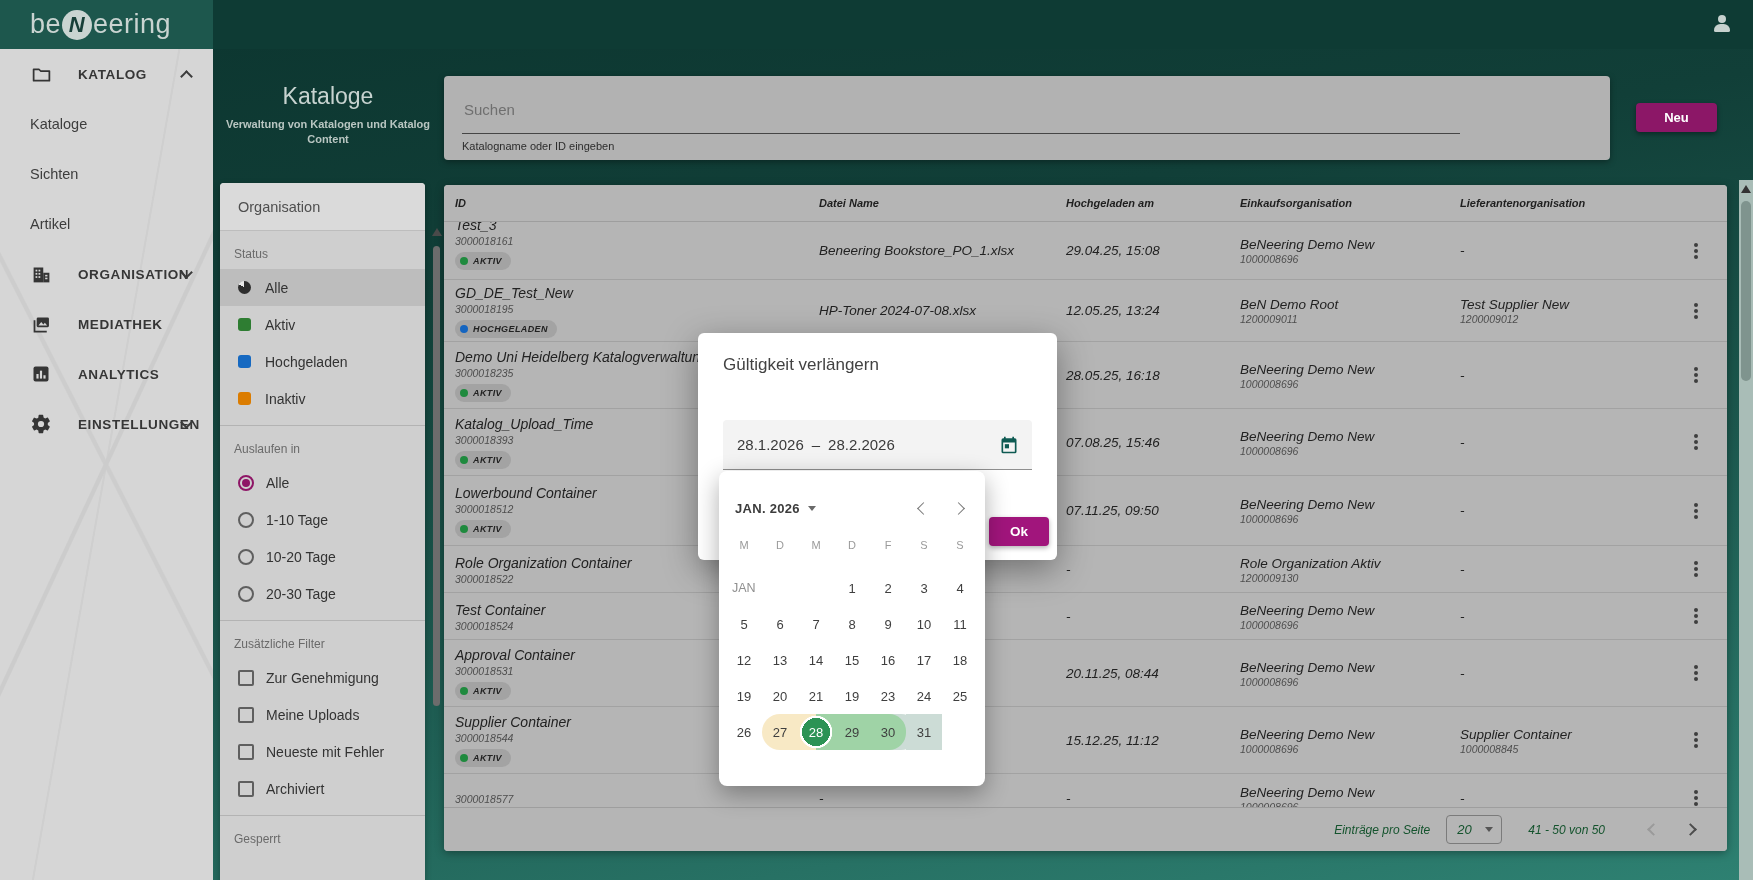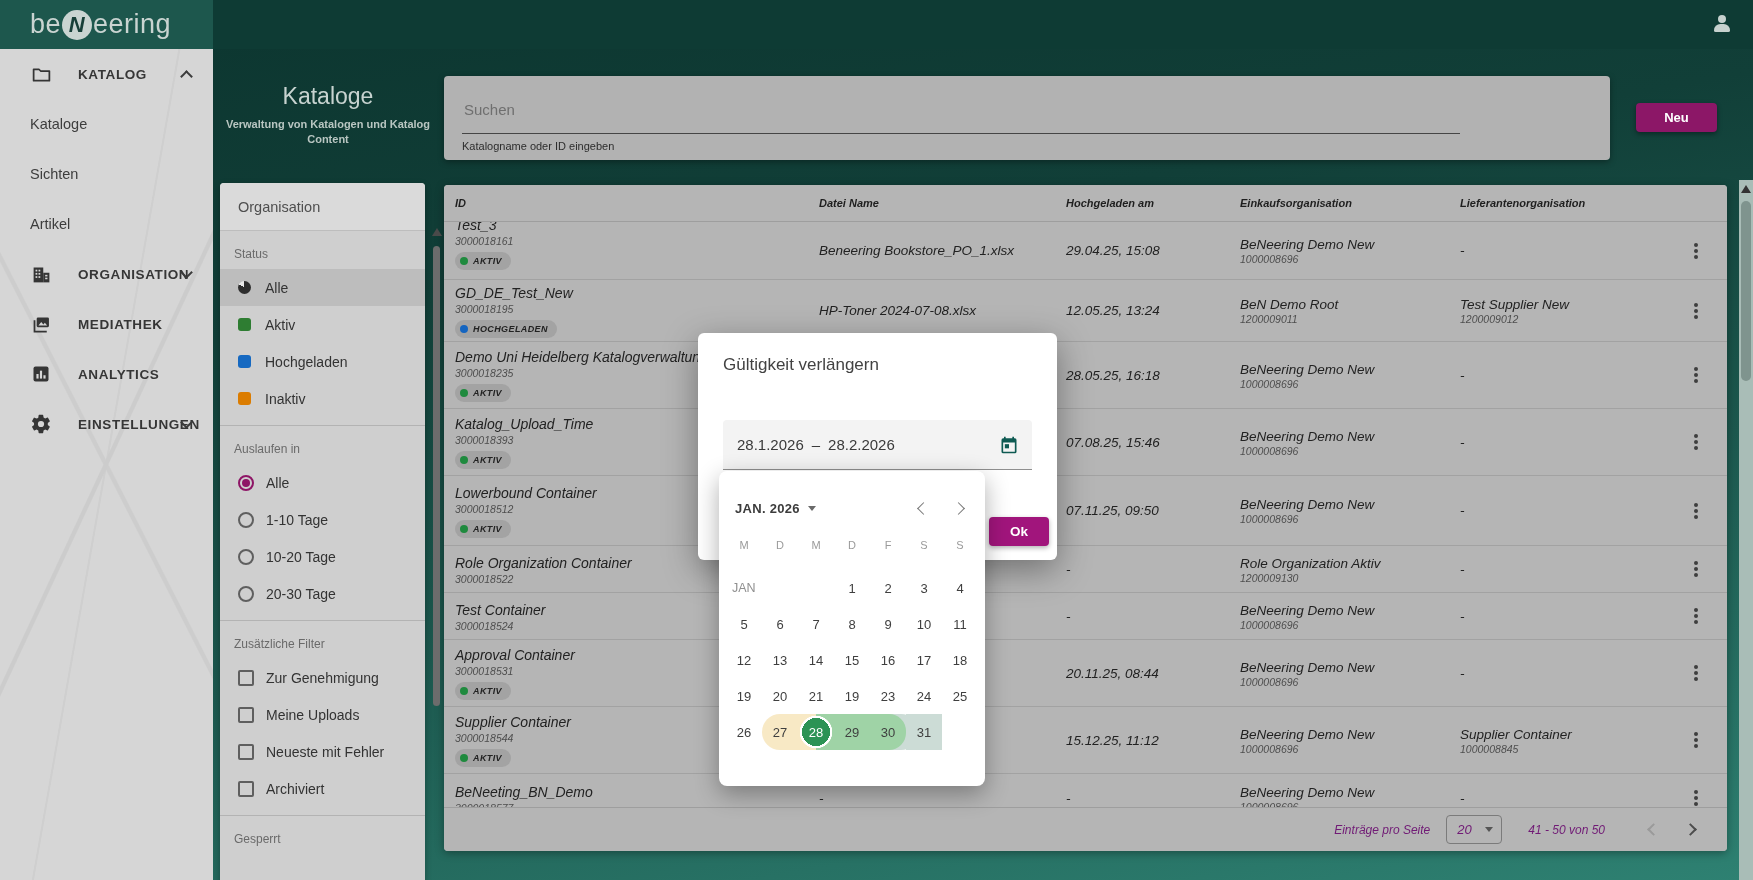--- a/index.html
+++ b/index.html
@@ -83,21 +83,21 @@
   .badge .dot{width:8px;height:8px;border-radius:50%;margin-right:5px;}
   .b-green .dot{background:#1f8a3e;}
   .b-blue .dot{background:#1565c0;}
   .cell-file,.cell-date{font-size:13.5px;color:#222;}
   .org-name{font-size:13.5px;color:#222;line-height:17px;}
   .org-id{font-size:10.5px;color:#4e4e4e;}
   .kebab{width:4px;height:4px;border-radius:50%;background:#3e3e3e;justify-self:center;margin-right:26px;
          box-shadow:0 -6px 0 #3e3e3e,0 6px 0 #3e3e3e;cursor:pointer;}
   .clipped .cell-name{margin-top:-16px;}
   .tfoot{position:absolute;left:0;right:0;bottom:0;height:44px;border-top:1px solid #9e9e9e;background:#b5b5b5;
-         display:flex;align-items:center;justify-content:flex-end;padding-right:18px;font-size:12px;color:#701a75;padding-left:28px;}
+         display:flex;align-items:center;justify-content:flex-end;padding-right:18px;font-size:12px;color:#14532d;padding-left:28px;}
   .pp-select{display:flex;align-items:center;justify-content:space-between;width:56px;height:29px;margin:0 26px 0 16px;
              border:1px solid #7b7b7b;border-radius:4px;padding:0 8px 0 10px;font-size:13px;cursor:pointer;background:transparent;}
   .caret-down{width:0;height:0;border-left:4px solid transparent;border-right:4px solid transparent;border-top:5px solid #555;}
   .range-label{margin-right:30px;}
   .pg-chev{width:9px;height:9px;border-right:2px solid #9a9a9a;border-bottom:2px solid #9a9a9a;margin:0 14px;cursor:pointer;}
   .pg-prev{transform:rotate(135deg);}
   .pg-next{transform:rotate(-45deg);border-color:#4c4c4c;}
 
   
   .left-scroll{position:absolute;left:432px;top:228px;width:9px;height:600px;z-index:7;}
@@ -502,21 +502,20 @@
     </div>
     <div>
       <div class="org-name">Supplier Container</div>
       <div class="org-id">1000008845</div>
     </div>
     <div class="kebab"></div>
   </div>
 
   <div class="tgrid trow" style="height: 49px;">
     <div>
-      <div class="cell-name">BeNeeting_BN_Demo</div>
       <div class="cell-id">3000018577</div>
 
     </div>
     <div class="cell-file">-</div>
     <div class="cell-date">-</div>
     <div>
       <div class="org-name">BeNeering Demo New</div>
       <div class="org-id">1000008696</div>
     </div>
     <div>

